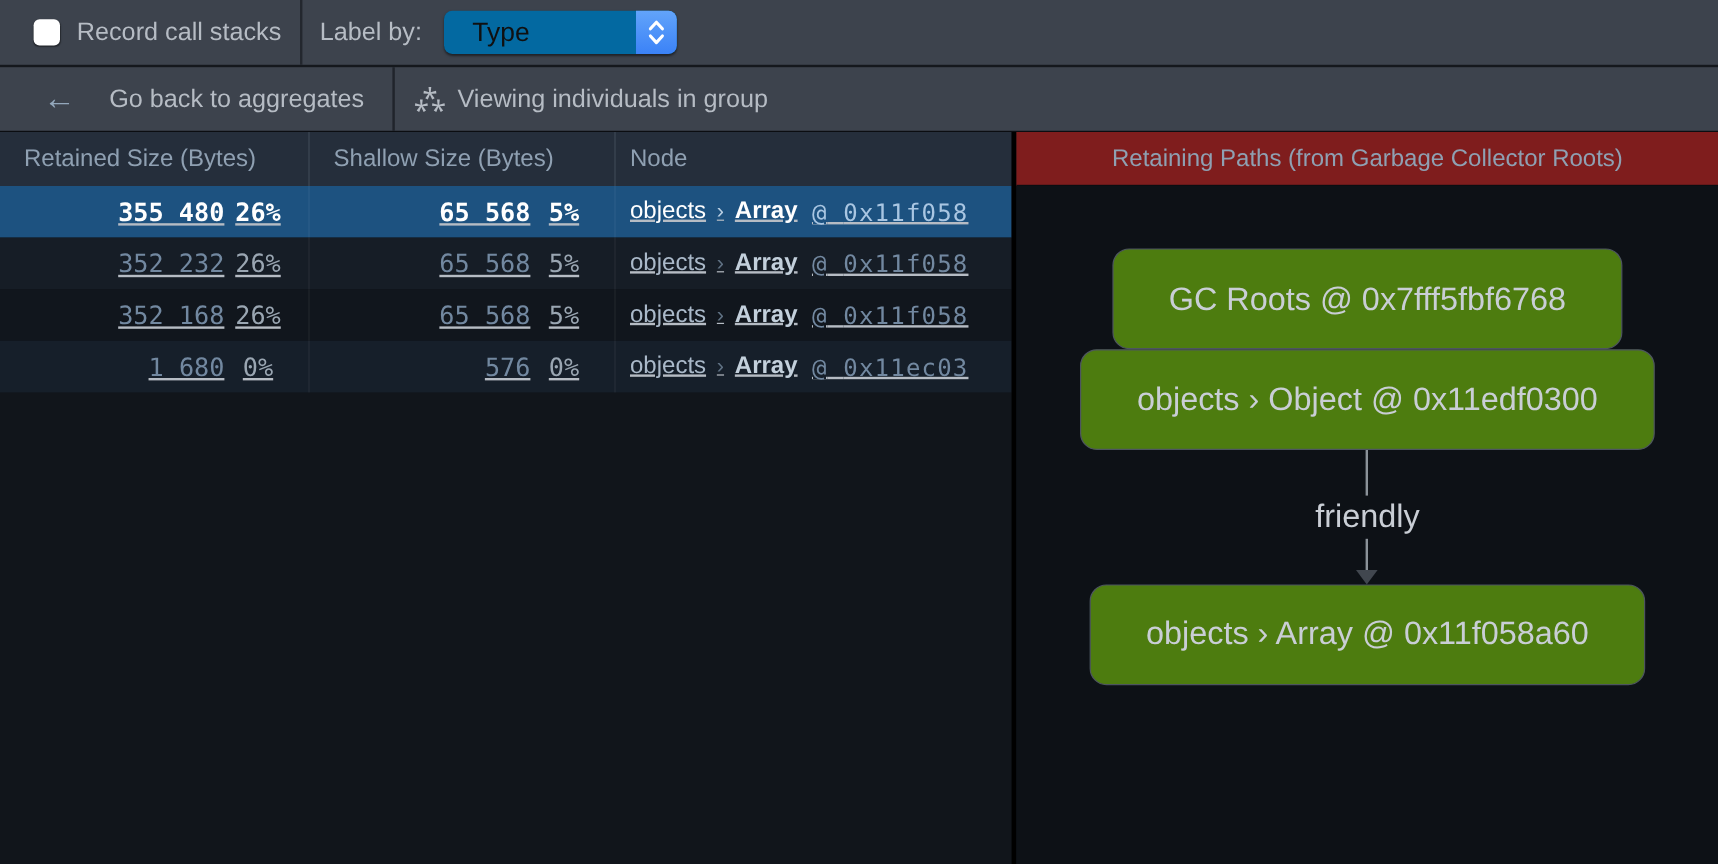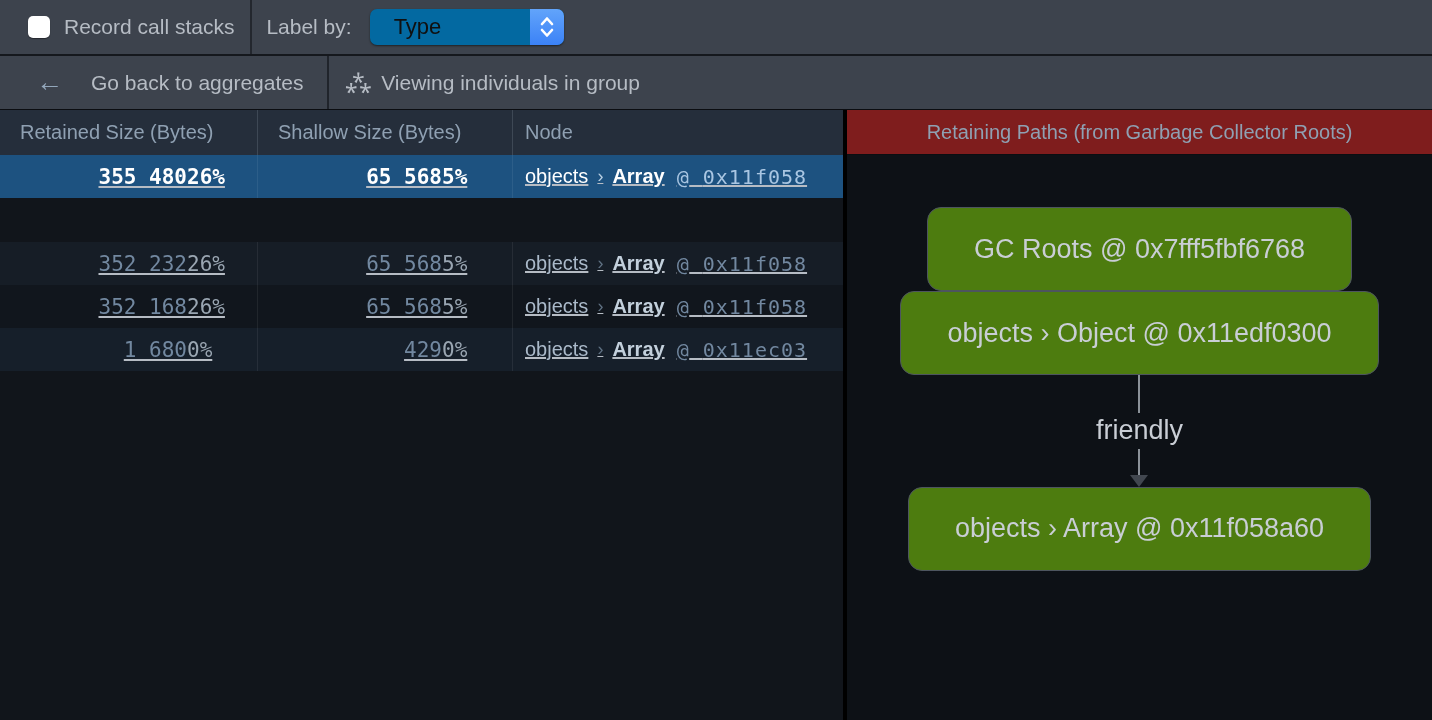--- a/index.html
+++ b/index.html
@@ -55,30 +55,30 @@
   
   .thead { height:45px; flex:none; background:#252e3b; display:flex; align-items:center;
            color:#8fa0b2; font-size:20px; }
   .th { height:100%; display:flex; align-items:center; padding-left:20px; border-right:1px solid #3e4855; }
   .th-retained { width:258px; flex:none; }
   .th-shallow  { width:255px; flex:none; }
   .th-node     { flex:1; padding-left:12px; border-right:none; }
 
   
   .row { height:43px; flex:none; display:flex; align-items:stretch; font-size:21px;text-decoration:underline; }
-  .row.r1 { background:#161d26;margin-top:44px; }
+  .row.r1 { background:#161d26; }
   .row.r2 { background:#11161d; }
   .row.r3 { background:#161f2a; }
   .row.selected { background:#1d5280; }
   .cell { display:flex; align-items:center; border-right:1px solid rgba(255,255,255,.07); }
   .cell-ret { width:258px; flex:none; justify-content:flex-end; }
   .cell-shal { width:255px; flex:none; justify-content:flex-end; }
   .cell-node { flex:1; border-right:none; padding-left:12px; white-space:nowrap; overflow:hidden; }
   .num { font-family:"DejaVu Sans Mono", monospace; color:#7288a0; }
-  .pct { font-family:"DejaVu Sans Mono", monospace; color:#9aa6b2; width:70px; text-align:left; padding-right:14px; flex:none; }
+  .pct { font-family:"DejaVu Sans Mono", monospace; color:#9aa6b2; width:70px; text-align:center; padding-right:14px; flex:none; }
   .row.selected .num, .row.selected .pct { color:#ffffff; font-weight:bold; }
   .np-path { color:#aab9c9; font-size:20px; }
   .np-sep  { color:#5f7183; font-size:18px; margin:0 9px; }
   .np-name { color:#c3d0dc; font-size:20px; font-weight:600; }
   .np-addr { font-family:"DejaVu Sans Mono", monospace; color:#7288a0; font-size:20px; margin-left:12px; letter-spacing:1px; }
   .row.selected .np-path, .row.selected .np-name { color:#ffffff; }
   .row.selected .np-sep { color:#b9cfe2; }
   .row.selected .np-addr { color:#a9c6e2; }
 
   
@@ -185,21 +185,21 @@
           <span class="np-addr"><span>@</span>&nbsp;<span>0x11f058</span></span>
         </div>
       </div>
 
       <div class="row r3">
         <div class="cell cell-ret">
           <span class="num">1 680</span>
           <span class="pct">0%</span>
         </div>
         <div class="cell cell-shal">
-          <span class="num">429</span>
+          <span class="num">576</span>
           <span class="pct">0%</span>
         </div>
         <div class="cell cell-node">
           <span class="np-path">objects</span>
           <span class="np-sep">›</span>
           <span class="np-name">Array</span>
           <span class="np-addr"><span>@</span>&nbsp;<span>0x11ec03</span></span>
         </div>
       </div>
     </div>

